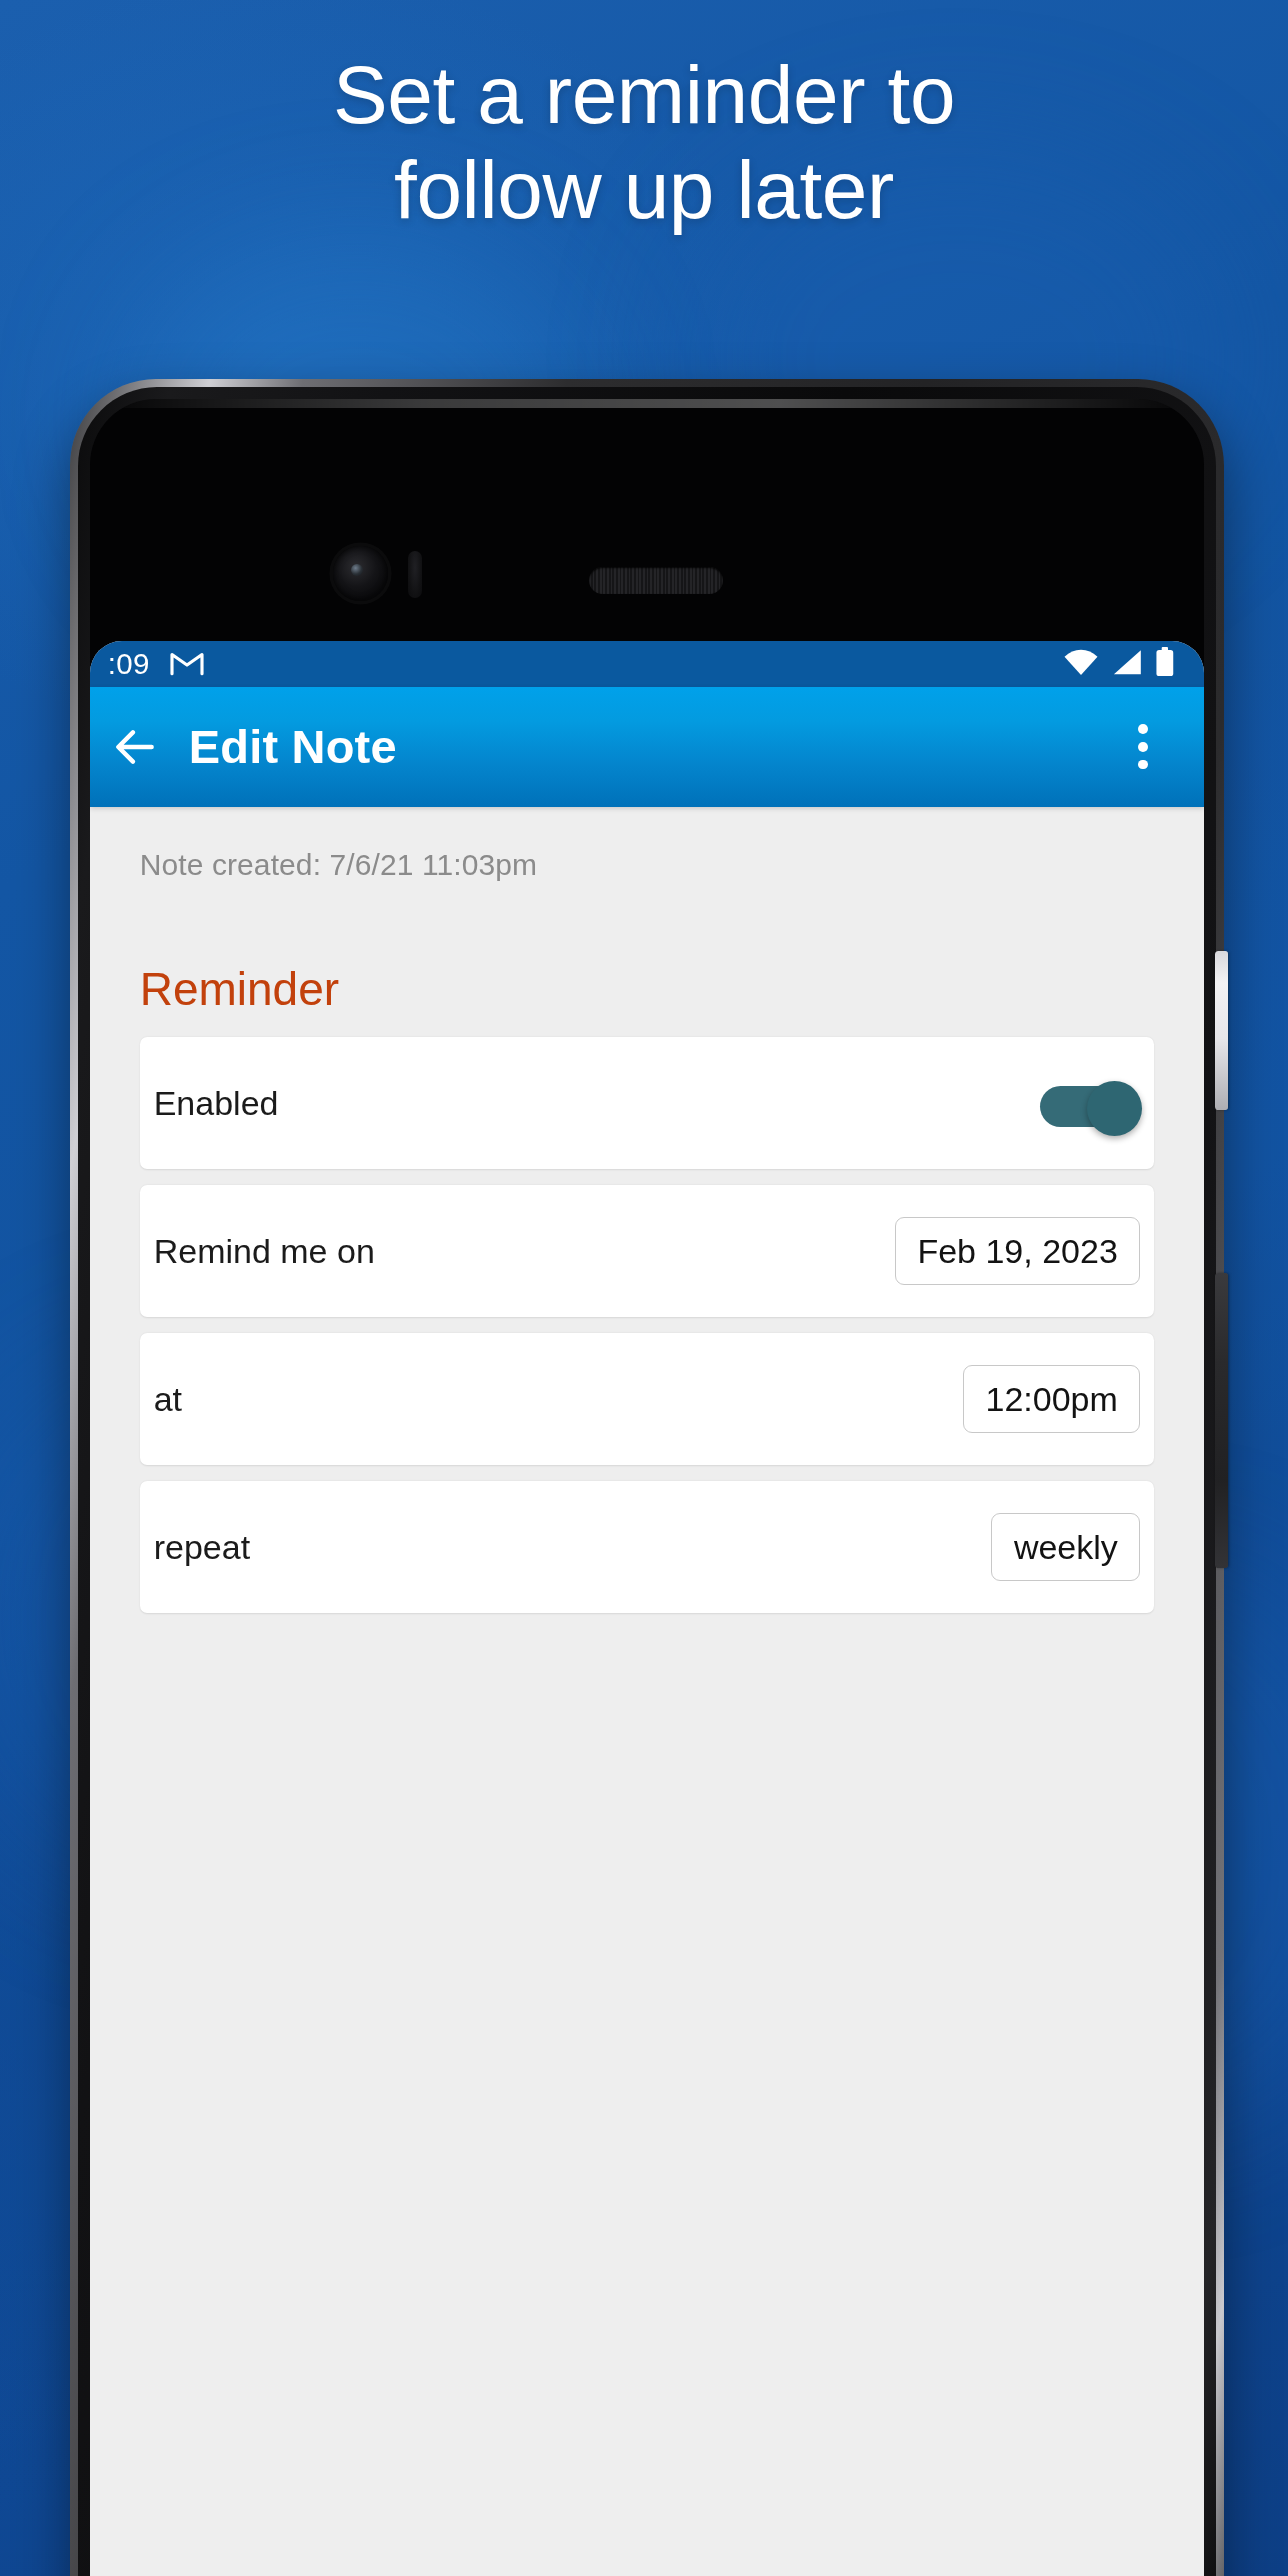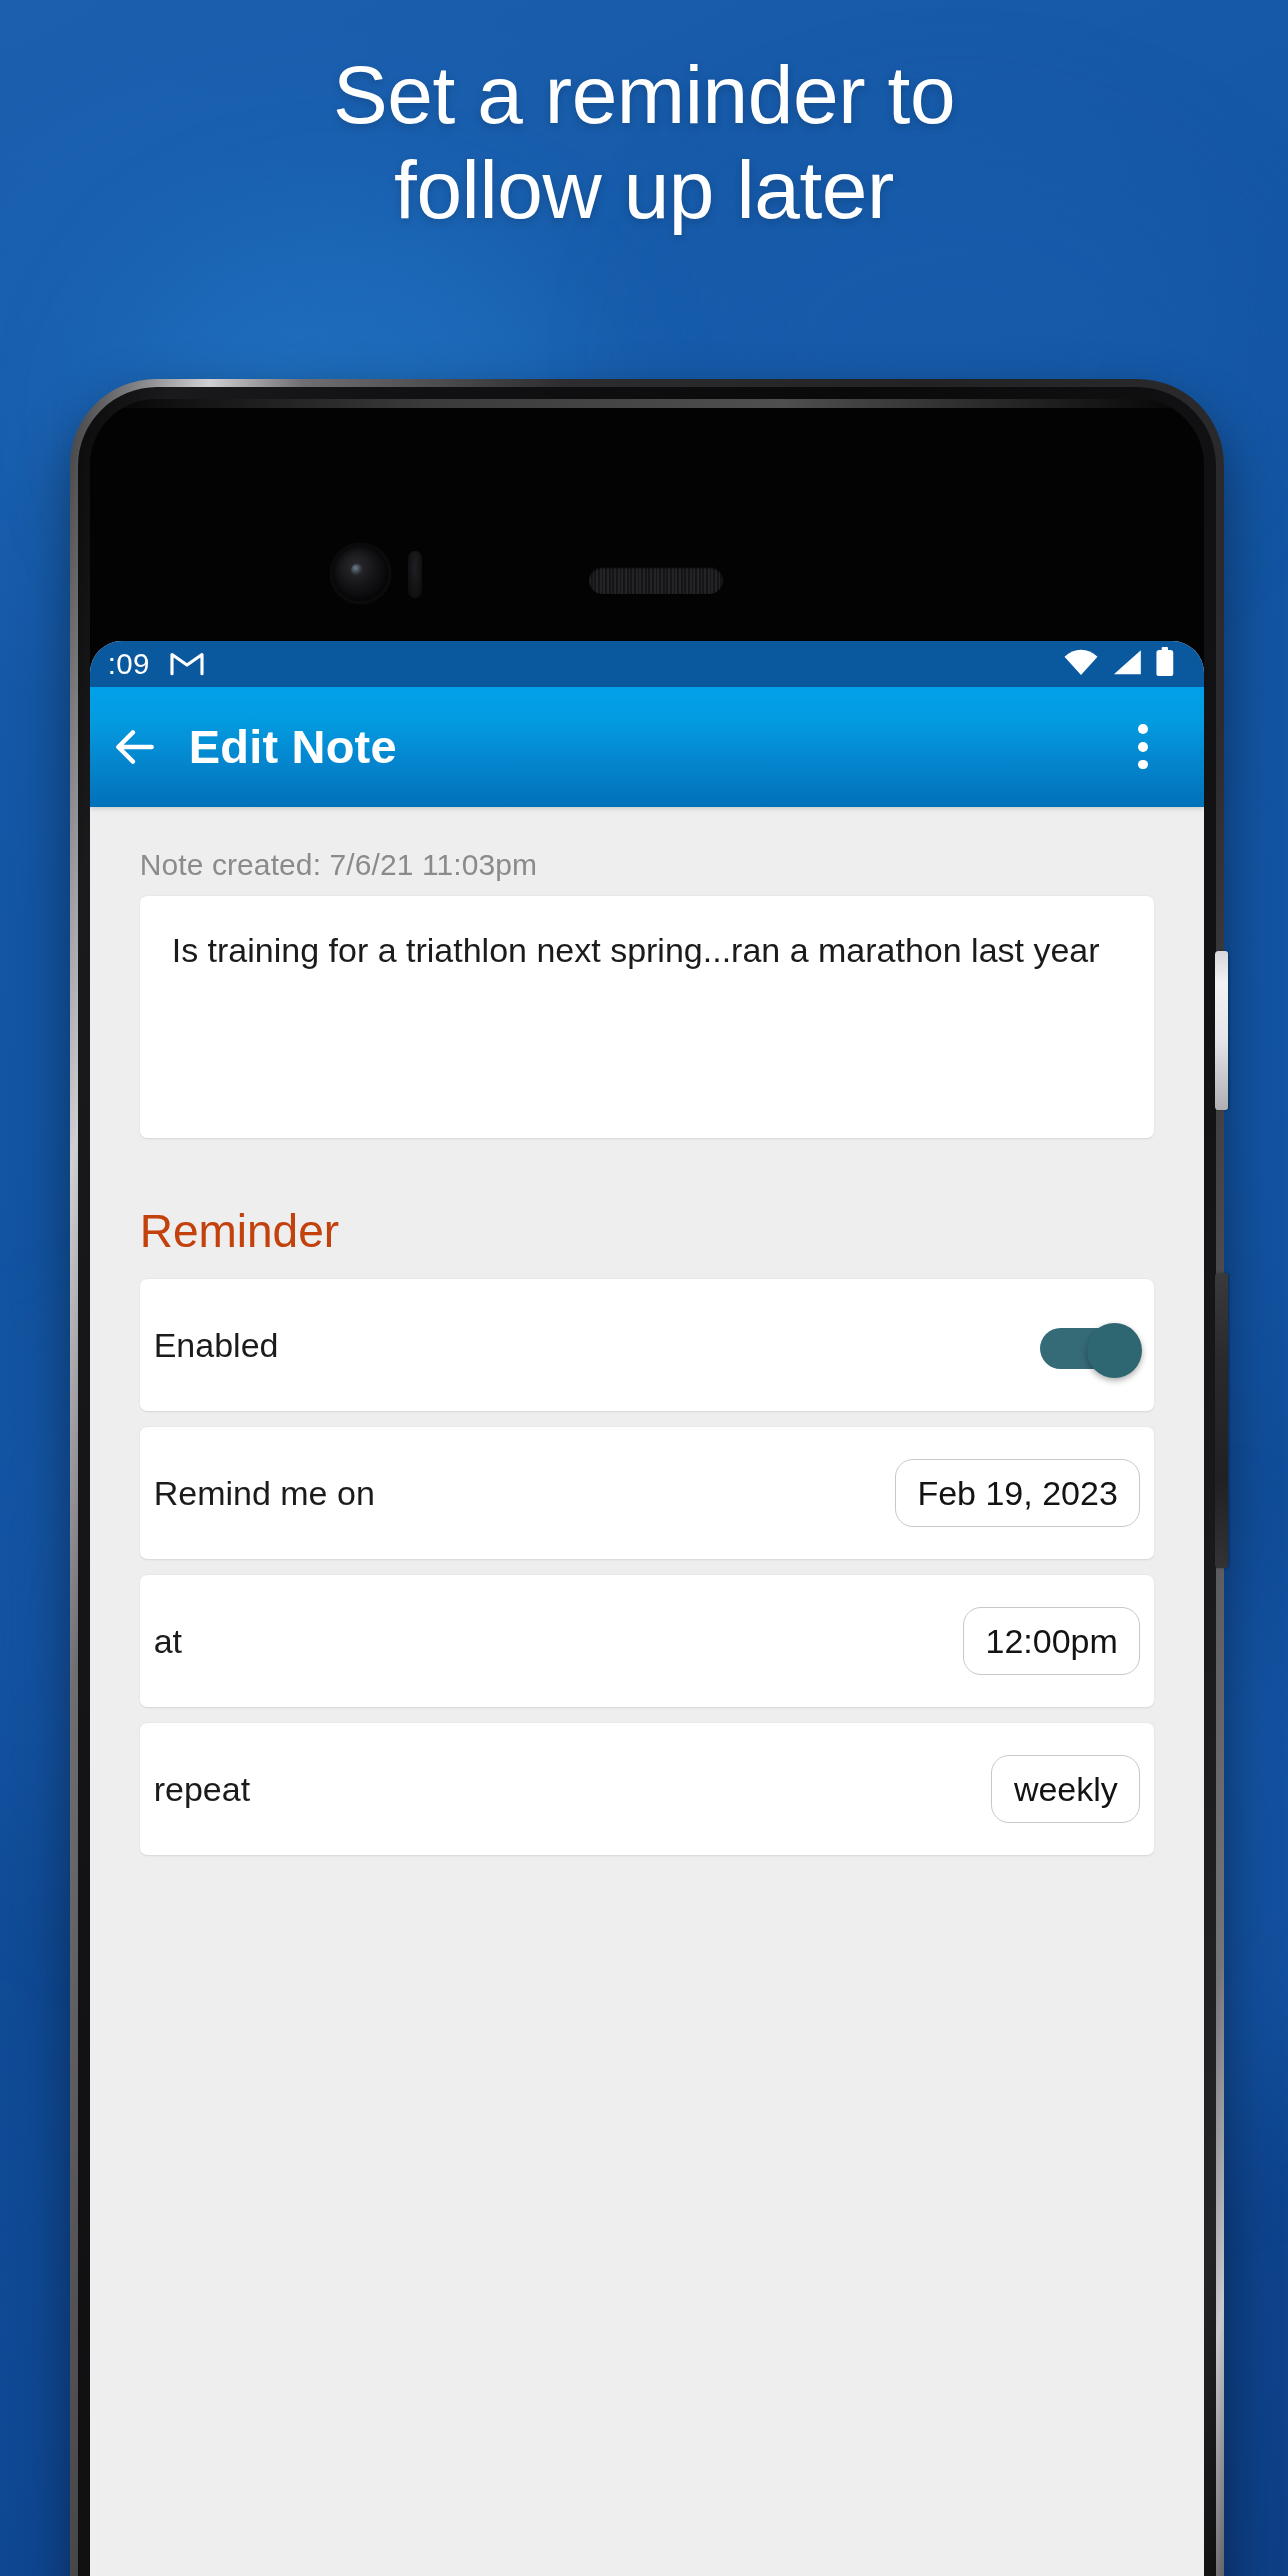--- a/index.html
+++ b/index.html
@@ -242,21 +242,21 @@
     box-sizing: border-box;
     box-shadow: 0 0.9px 1.8px rgba(0,0,0,0.10);
   }
   .row-label {
     color: #1b1b1b;
     font-size: 34px;
     flex: 1;
   }
   .pill {
     border: 1.8px solid #c8c8c8;
-    border-radius: 18px;
+    border-radius: 9px;
     background: #ffffff;
     color: #131313;
     font-size: 34px;
     padding: 13.4px 21.5px;
     white-space: nowrap;
   }
 
   
   .switch {
     position: relative;
@@ -372,23 +372,20 @@
             <i></i>
             <i></i>
             <i></i>
           </span>
         </div>
 
         <div class="content">
 
           <div class="note-created">Note created: 7/6/21 11:03pm</div>
 
-          <div class="note-card">
-            <div class="note-text">Is training for a triathlon next spring...ran a marathon last year</div>
-          </div>
 
           <div class="section-title">Reminder</div>
 
           <div class="row">
             <span class="row-label">Enabled</span>
             <span class="switch">
               <span class="track"></span>
               <span class="thumb"></span>
             </span>
           </div>

